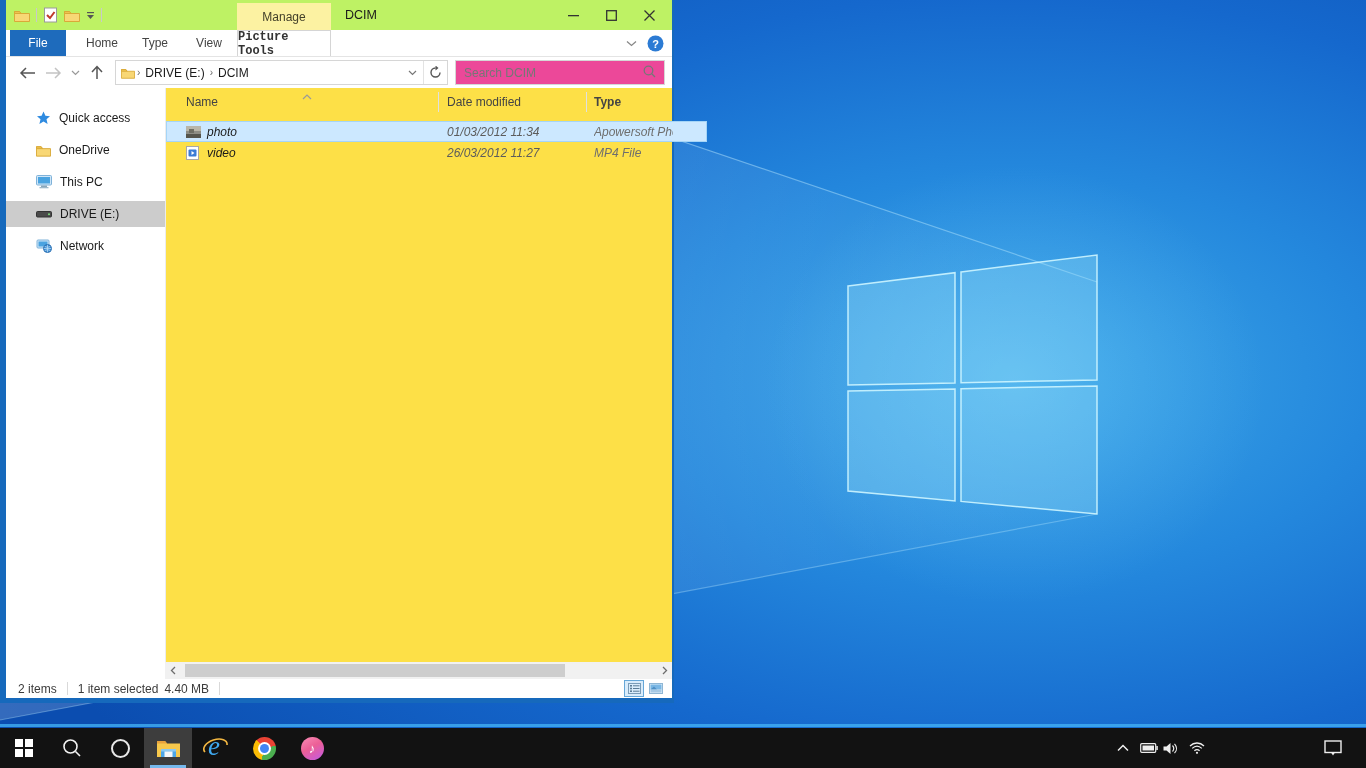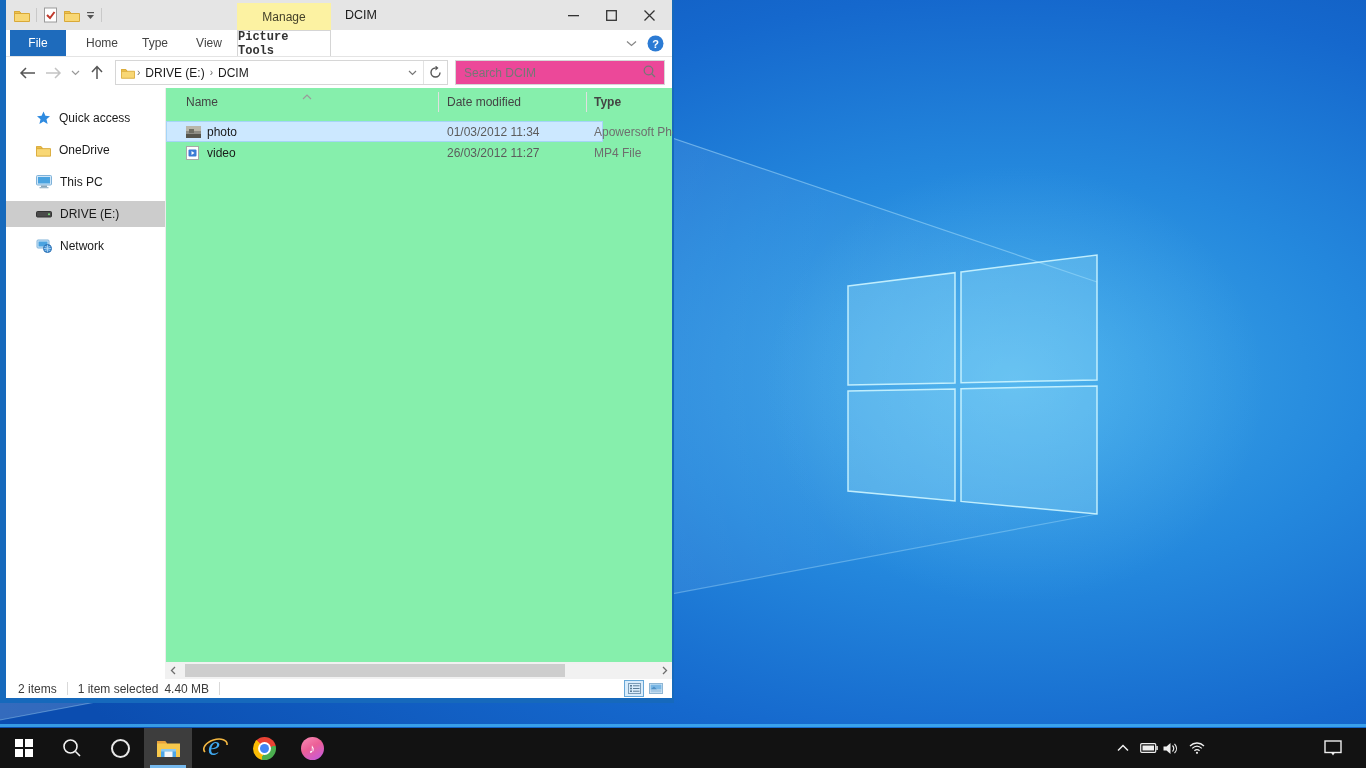--- a/index.html
+++ b/index.html
@@ -8,21 +8,21 @@
 
   
   .wallpaper { position:absolute; left:0; top:0; z-index:0; }
 
   
   .window { position:absolute; left:0; top:0; width:674px; height:703px; background:#fff; z-index:10;
             border-left:6px solid #1669bc; border-right:2px solid #1669bc; border-bottom:5px solid #1669bc; }
   .win-inner { position:relative; width:666px; height:698px; background:#fff; font-size:12px; color:#1a1a1a; }
 
   
-  .titlebar { position:absolute; left:0; top:0; width:666px; height:30px; background:#e5e5e5;text-align:center; }
+  .titlebar { position:absolute; left:0; top:0; width:666px; height:30px; background:#bef264;text-align:center; }
   .qat { position:absolute; left:8px; top:0; height:30px; display:flex; align-items:center; gap:6px; }
   .qat-sep { width:1px; height:14px; background:#c9c9c9; }
   .ico { display:inline-block; line-height:0; }
   .ctx-header { position:absolute; left:231px; top:3px; width:94px; height:27px; background:#fcf2a2;
                 display:flex; align-items:center; justify-content:center; font-size:12px; color:#44412a; }
   .win-title { position:absolute; left:339px; top:0; height:30px; line-height:30px; font-size:12.5px; color:#1a1a1a; }
   .caption-btns { position:absolute; right:4px; top:0; height:30px; display:flex; }
   .caption-btn { width:38px; height:30px; display:flex; align-items:center; justify-content:center; }
 
   
@@ -53,26 +53,26 @@
   .searchbox input { flex:1; border:none; outline:none; font-family:"Liberation Sans",sans-serif; font-size:12px; color:#333; padding-left:8px; background:transparent; }
   .searchbox input::placeholder { color:#767676; opacity:1; }
   .search-ico { padding-right:8px; }
 
   
   .sidebar { position:absolute; left:0; top:88px; width:159px; height:574px; background:#fff; }
   .side-item { position:absolute; left:0; width:159px; height:26px; display:flex; align-items:center; padding-left:30px; gap:8px; color:#1a1a1a; }
   .side-item.selected { background:#cccccc; }
 
   
-  .filepanel { position:absolute; left:159px; top:88px; width:507px; height:574px; background:#86efac; border-left:1px solid #ececec; }
+  .filepanel { position:absolute; left:159px; top:88px; width:507px; height:574px; background:#fde047; border-left:1px solid #ececec; }
   .colheads { position:absolute; left:0; top:0; width:507px; height:28px; }
   .colhead { position:absolute; top:0; height:28px; line-height:28px; color:#444; }
   .colsep { position:absolute; top:4px; width:1px; height:20px; background:#e0e0e0; }
   .sort-glyph { position:absolute; left:136px; top:1px; color:#777; }
-  .filerow { position:absolute; left:0; width:437px; height:21px; display:flex; align-items:center; }
+  .filerow { position:absolute; left:0; width:541px; height:21px; display:flex; align-items:center;font-style:italic; }
   .filerow.selected { background:#cce8ff; box-shadow:inset 0 0 0 1px #a5d5f7; }
   .cell-name { position:absolute; left:41px; color:#1a1a1a; }
   .cell-icon { position:absolute; left:20px; display:flex; }
   .cell-date { position:absolute; left:281px; color:#5c5c5c; }
   .cell-type { position:absolute; left:428px; width:79px; overflow:hidden; white-space:nowrap; color:#6e6e6e; }
 
   
   .hscroll { position:absolute; left:159px; top:662px; width:507px; height:17px; background:#f1f1f1; }
   .hs-arrow { position:absolute; top:0; width:15px; height:17px; display:flex; align-items:center; justify-content:center; }
   .hs-thumb { position:absolute; left:20px; top:2px; width:380px; height:13px; background:#cdcdcd; }

